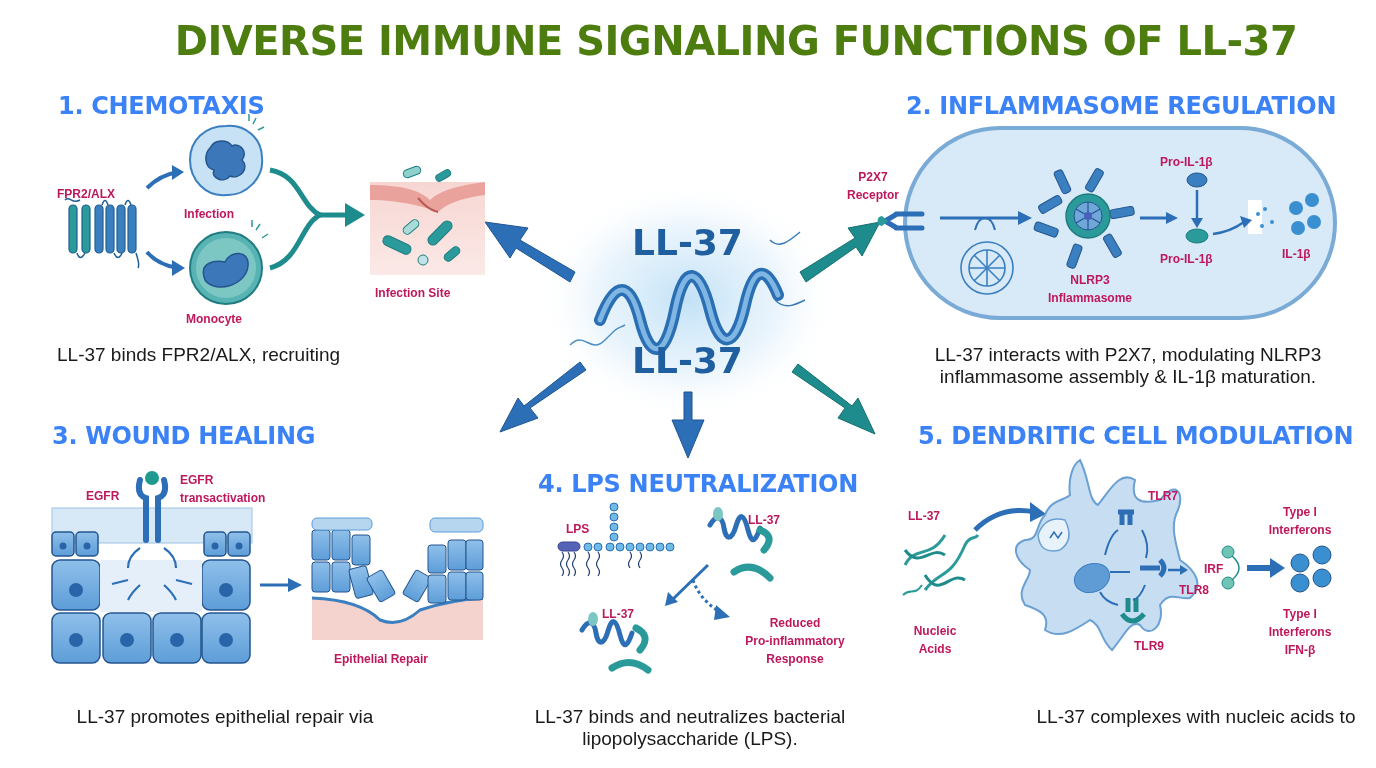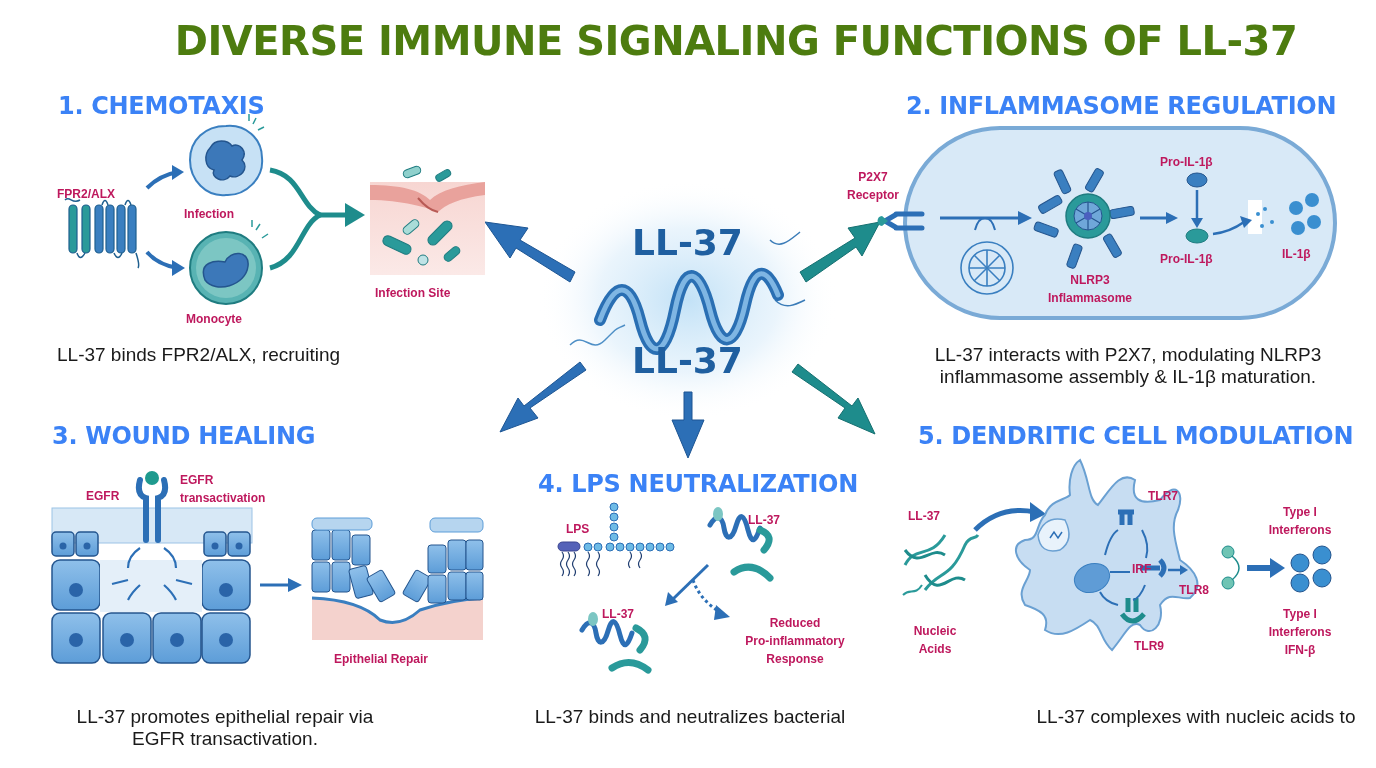--- a/index.html
+++ b/index.html
@@ -379,50 +379,50 @@
 <div>
   <div class="abs sec-title" style="left:52px; top:422px;">3. WOUND HEALING</div>
   <div class="abs lbl" style="left:86px; top:487px;">EGFR</div>
   <div class="abs lbl" style="left:180px; top:471px;">
     <div>EGFR</div>
     <div>transactivation</div>
   </div>
   <div class="abs lbl" style="left:334px; top:650px;">Epithelial Repair</div>
   <div class="abs cap c" style="left:30px; top:706px; width:390px;">
     <div>LL-37 promotes epithelial repair via</div>
-    <div>EGFR transactivation.</div>
   </div>
 </div>
 
 <div>
   <div class="abs sec-title" style="left:538px; top:470px;">4. LPS NEUTRALIZATION</div>
   <div class="abs lbl" style="left:566px; top:520px;">LPS</div>
   <div class="abs lbl" style="left:748px; top:511px;">LL-37</div>
   <div class="abs lbl" style="left:602px; top:605px;">LL-37</div>
   <div class="abs lbl c" style="left:715px; top:614px; width:160px;text-align:center;">
     <div>Reduced</div>
     <div>Pro-inflammatory</div>
     <div>Response</div>
   </div>
   <div class="abs cap c" style="left:500px; top:706px; width:380px;">
     <div>LL-37 binds and neutralizes bacterial</div>
+    <div>lipopolysaccharide (LPS).</div>
   </div>
 </div>
 
 <div>
   <div class="abs sec-title" style="left:918px; top:422px;">5. DENDRITIC CELL MODULATION</div>
   <div class="abs lbl" style="left:908px; top:507px;">LL-37</div>
   <div class="abs lbl c" style="left:895px; top:622px; width:80px;">
     <div>Nucleic</div>
     <div>Acids</div>
   </div>
   <div class="abs lbl" style="left:1148px; top:487px;">TLR7</div>
   <div class="abs lbl" style="left:1179px; top:581px;">TLR8</div>
   <div class="abs lbl" style="left:1134px; top:637px;">TLR9</div>
-  <div class="abs lbl" style="left:1132px; top:560px;">IRF</div>
+  <div class="abs lbl" style="left:1204px; top:560px;">IRF</div>
   <div class="abs lbl c" style="left:1245px; top:503px; width:110px;">
     <div>Type I</div>
     <div>Interferons</div>
   </div>
   <div class="abs lbl c" style="left:1245px; top:605px; width:110px;">
     <div>Type I</div>
     <div>Interferons</div>
     <div>IFN-β</div>
   </div>
   <div class="abs cap c" style="left:986px; top:706px; width:420px;">

